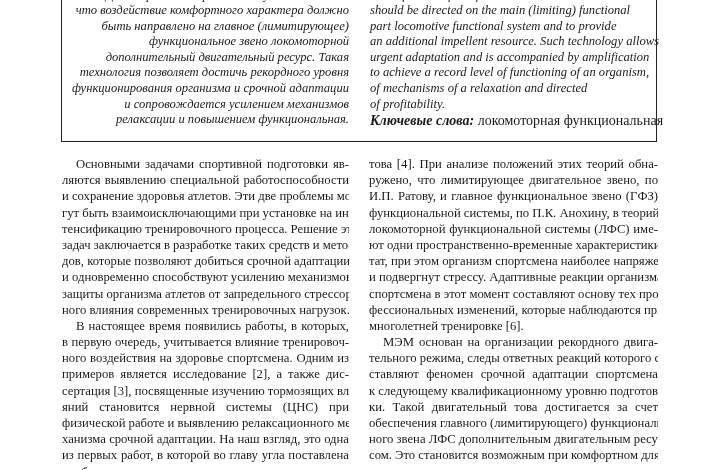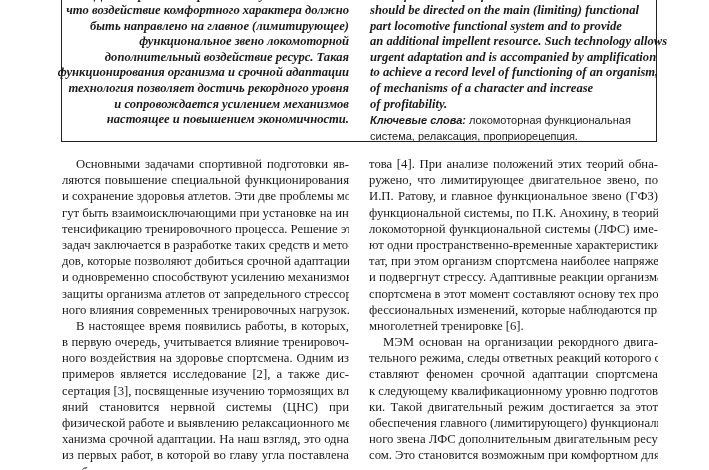--- a/index.html
+++ b/index.html
@@ -16,25 +16,25 @@
     border: 1.3px solid #222; border-top: none; box-sizing: border-box;
   }
   .abs-col {
     position: absolute; top: -12px;
     font-family: "Liberation Serif", serif; font-style: italic;
     font-size: 12.6px; line-height: 15.6px;
     white-space: nowrap;
   }
   .abs-ru { right: 360px; text-align: right; top: -12.5px; }
   .abs-en { left: 370px; text-align: left; top: -12.5px; }
-  .abs-line { display: block; font-weight: bold; }
+  .abs-line { display: block; }
 
   .keywords {
     position: absolute; left: 370px; top: 113px;
-    font-family: Liberation Sans, sans-serif; font-size: 11px; line-height: 15.6px;
+    font-family: Liberation Serif, serif; font-size: 14px; line-height: 15.6px;
     white-space: nowrap;
   }
   .kw-label { font-weight: bold; font-style: italic; }
 
   
   .col {
     position: absolute; top: 156px; width: 287px;
     font-family: "Liberation Serif", serif; font-size: 12.7px; line-height: 16.2px;
     text-align: justify; text-align-last: justify;
   }
@@ -49,46 +49,45 @@
 
 <div class="page">
 
   <div class="abstract-box"></div>
 
   <div class="abs-col abs-ru">
     <span class="abs-line">Для спортсмена предложен гуманный метод</span>
     <span class="abs-line">что воздействие комфортного характера должно</span>
     <span class="abs-line">быть направлено на главное (лимитирующее)</span>
     <span class="abs-line">функциональное звено локомоторной</span>
-    <span class="abs-line">дополнительный воздействие ресурс. Такая</span>
+    <span class="abs-line">дополнительный двигательный ресурс. Такая</span>
+    <span class="abs-line">технология позволяет достичь рекордного уровня</span>
     <span class="abs-line">функционирования организма и срочной адаптации</span>
-    <span class="abs-line">технология позволяет достичь рекордного уровня</span>
     <span class="abs-line">и сопровождается усилением механизмов</span>
-    <span class="abs-line">настоящее и повышением экономичности.</span>
+    <span class="abs-line">релаксации и повышением функциональная.</span>
   </div>
 
   <div class="abs-col abs-en">
     <span class="abs-line">that influence of comfortable character</span>
     <span class="abs-line">should be directed on the main (limiting) functional</span>
     <span class="abs-line">part locomotive functional system and to provide</span>
     <span class="abs-line">an additional impellent resource. Such technology allows</span>
     <span class="abs-line">urgent adaptation and is accompanied by amplification</span>
     <span class="abs-line">to achieve a record level of functioning of an organism,</span>
-    <span class="abs-line">of mechanisms of a character and increase</span>
+    <span class="abs-line">of mechanisms of a relaxation and directed</span>
     <span class="abs-line">of profitability.</span>
   </div>
 
   <div class="keywords">
     <span class="kw-label">Ключевые слова:</span><span> локомоторная функциональная</span><br>
-    <span>система, релаксация, проприорецепция.</span>
   </div>
 
   <div class="col col-left">
     <span class="ln indent">Основными задачами спортивной подготовки яв-</span>
-    <span class="ln">ляются повышение специальной функционирования</span>
+    <span class="ln">ляются выявлению специальной работоспособности</span>
     <span class="ln">и сохранение здоровья атлетов. Эти две проблемы мо-</span>
     <span class="ln">гут быть взаимоисключающими при установке на ин-</span>
     <span class="ln">тенсификацию тренировочного процесса. Решение этих</span>
     <span class="ln">задач заключается в разработке таких средств и мето-</span>
     <span class="ln">дов, которые позволяют добиться срочной адаптации</span>
     <span class="ln">и одновременно способствуют усилению механизмов</span>
     <span class="ln">защиты организма атлетов от запредельного стрессор-</span>
     <span class="ln">ного влияния современных тренировочных нагрузок.</span>
     <span class="ln indent">В настоящее время появились работы, в которых,</span>
     <span class="ln">в первую очередь, учитывается влияние тренировоч-</span>
@@ -112,20 +111,20 @@
     <span class="ln">ют одни пространственно-временные характеристики.</span>
     <span class="ln">тат, при этом организм спортсмена наиболее напряжен</span>
     <span class="ln">и подвергнут стрессу. Адаптивные реакции организма</span>
     <span class="ln">спортсмена в этот момент составляют основу тех про-</span>
     <span class="ln">фессиональных изменений, которые наблюдаются при</span>
     <span class="ln last">многолетней тренировке [6].</span>
     <span class="ln indent">МЭМ основан на организации рекордного двига-</span>
     <span class="ln">тельного режима, следы ответных реакций которого со-</span>
     <span class="ln">ставляют феномен срочной адаптации спортсмена</span>
     <span class="ln">к следующему квалификационному уровню подготов-</span>
-    <span class="ln">ки. Такой двигательный режим достигается за этот</span>
+    <span class="ln">ки. Такой двигательный това достигается за счет</span>
     <span class="ln">обеспечения главного (лимитирующего) функциональ-</span>
     <span class="ln">ного звена ЛФС дополнительным двигательным ресур-</span>
     <span class="ln">сом. Это становится возможным при комфортном для</span>
 
   </div>
 
 </div>
 
 </body></html>

